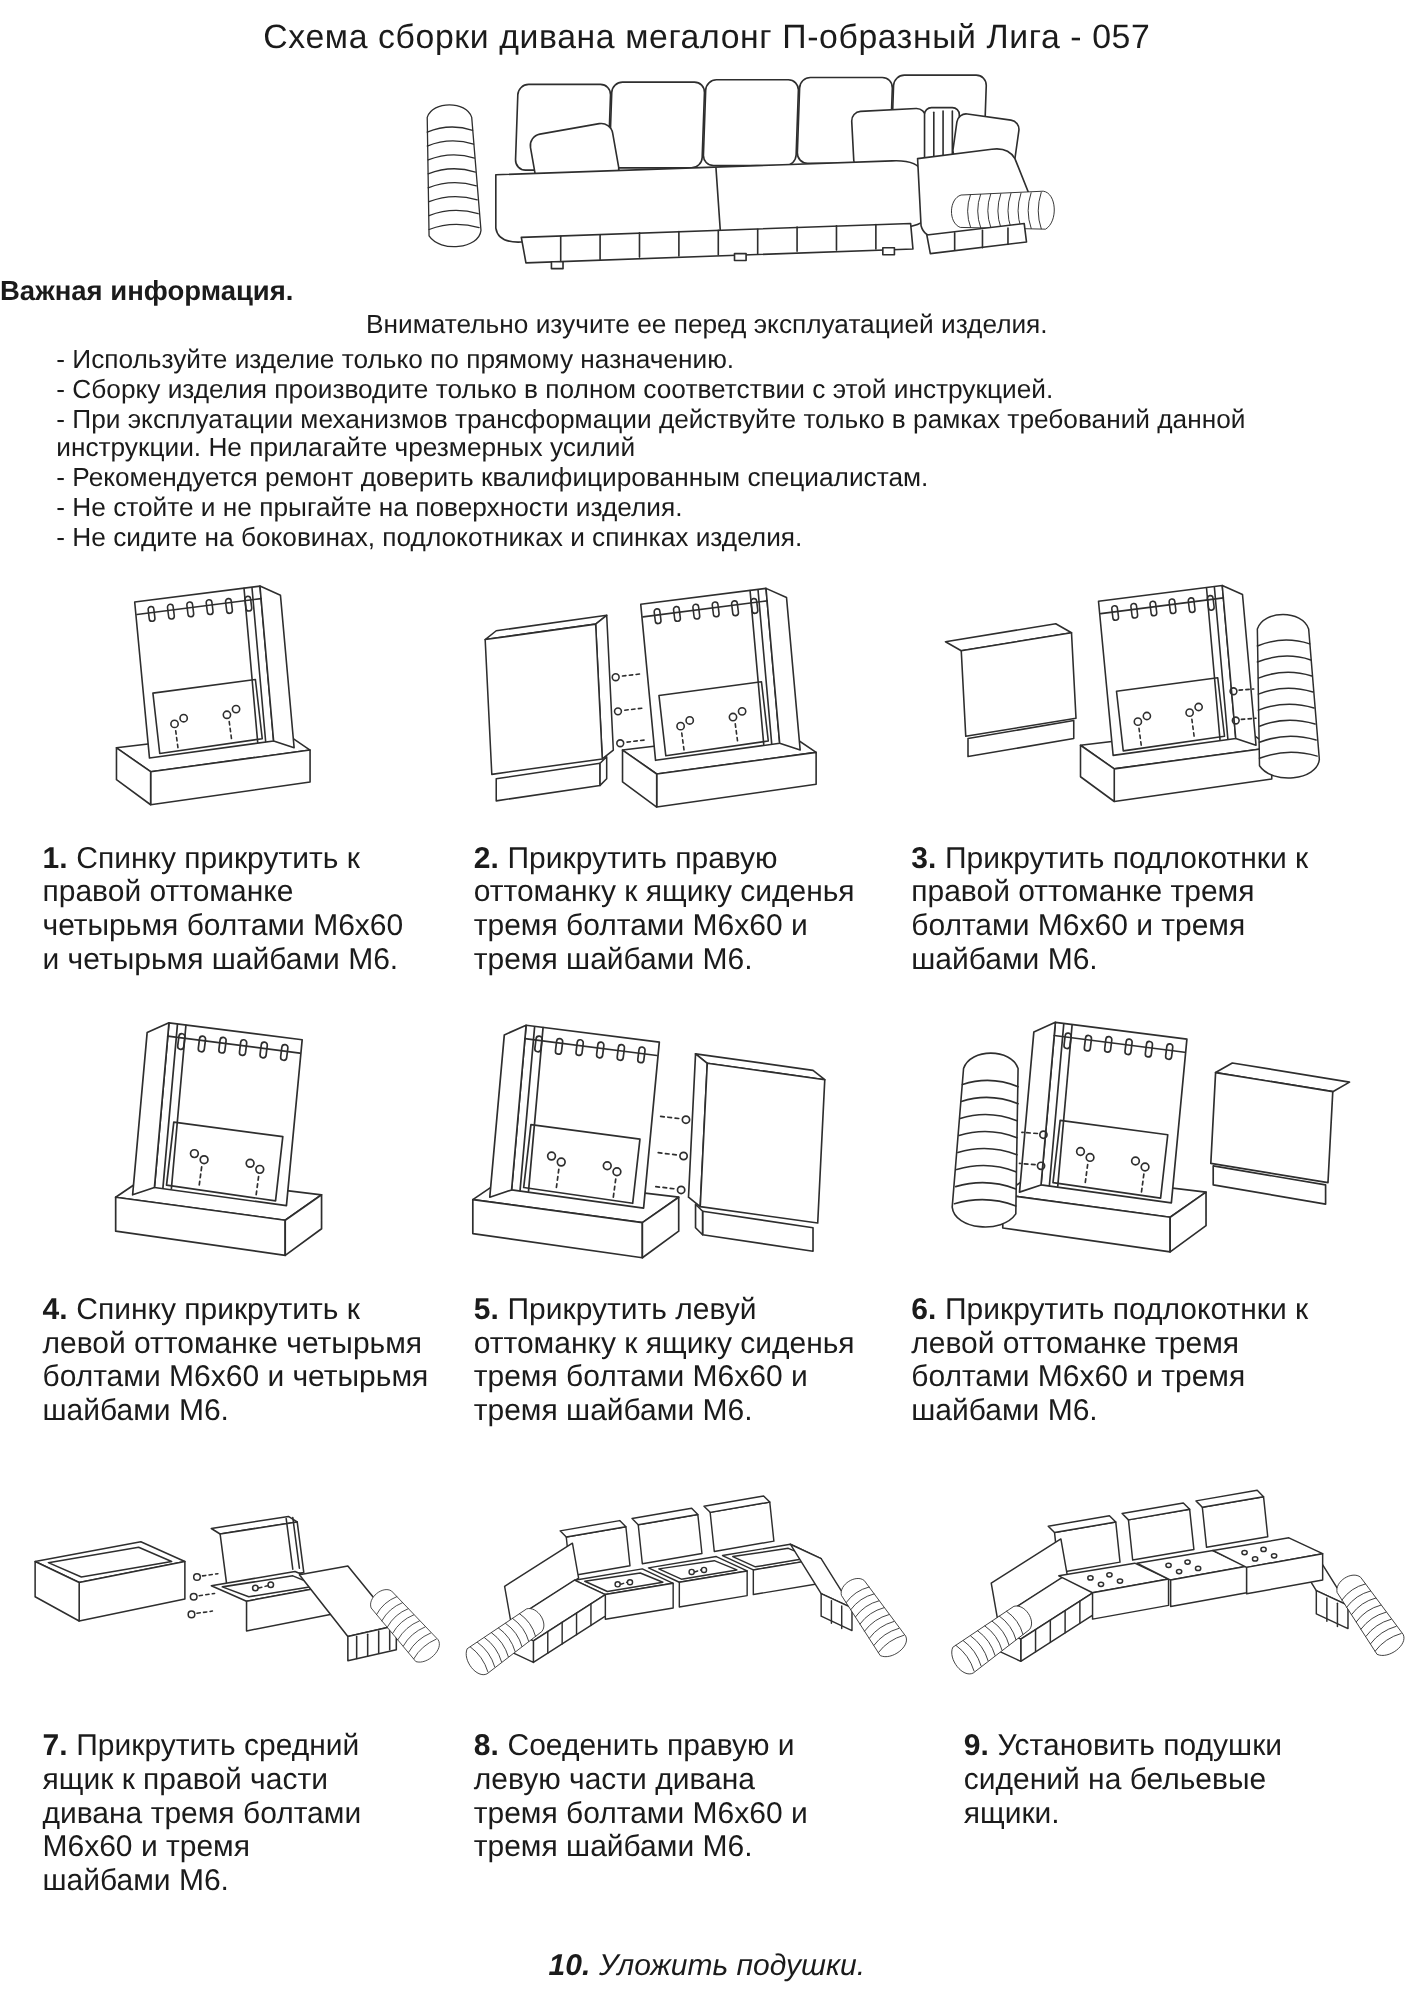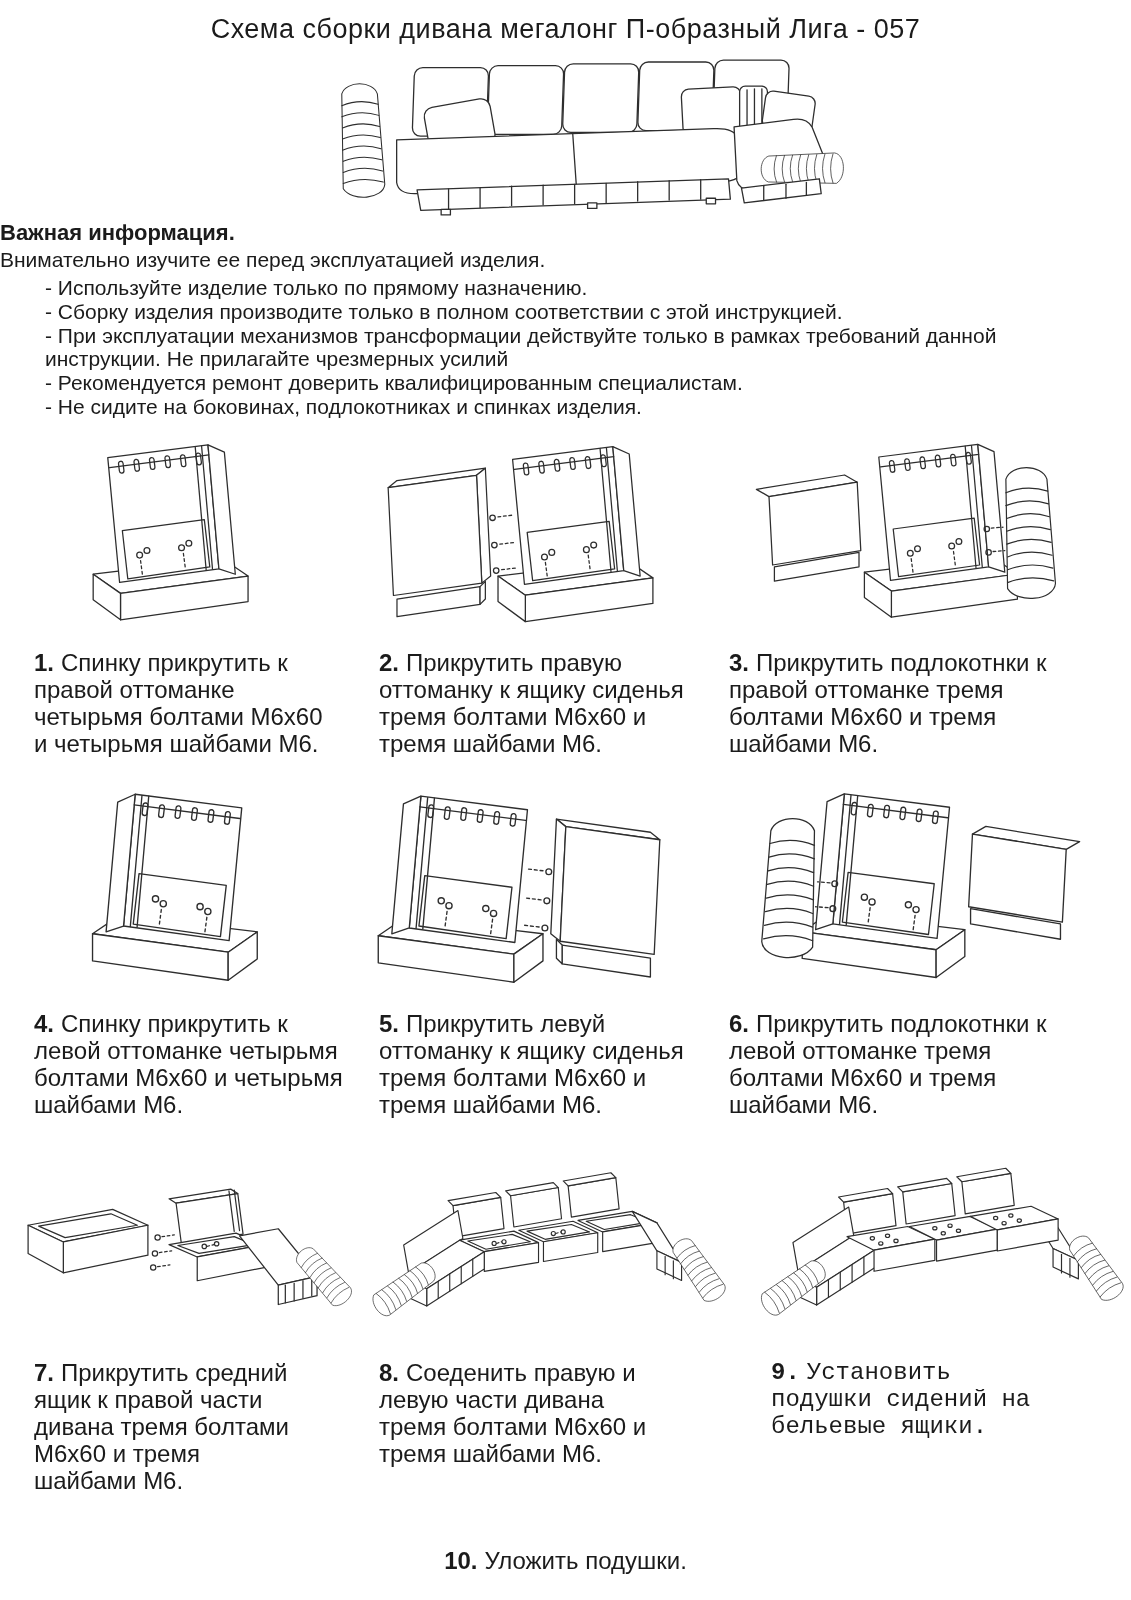--- a/index.html
+++ b/index.html
@@ -9,33 +9,33 @@
     font-family:"Liberation Sans", sans-serif;
     overflow:hidden;
   }
   .doc-title{
     text-align:center;font-size:27px;font-weight:400;
     margin:14px 0 0 0;letter-spacing:.5px;
   }
   .hero-wrap{display:flex;justify-content:center;margin-top:4px;height:165px;}
   .info{margin-top:6px;}
   .info-heading{text-align:left;font-weight:700;font-size:22px;margin:0;}
-  .info-sub{font-size:21px;margin:2px 0 4px 0;}
+  .info-sub{text-align:center;font-size:21px;margin:2px 0 4px 0;}
   .info-list{font-size:21px;line-height:23px;margin:0 24px 0 45px;}
   .info-list div{margin-top:1px;}
   .grid{display:grid;grid-template-columns:345px 350px 436px;}
   .cell{display:flex;flex-direction:column;}
   .illus{display:flex;align-items:flex-end;justify-content:center;}
   .row1 .illus{height:210px;}
   .row2 .illus{height:226px;margin-top:6px;}
   .row3 .illus{height:192px;margin-top:28px;}
   .caption{font-size:24px;line-height:27px;margin:21px 0 0 34px;}
   .caption .num{font-weight:700;margin-right:7px;}
-  .caption.indent{margin-left:76px;font-family:Liberation Mono, monospace;}
-  .step10{text-align:center;font-size:24px;margin-top:53px;}
+  .caption.indent{margin-left:76px;}
+  .step10{text-align:center;font-size:24px;margin-top:41px;font-style:italic;}
   .step10 .num{font-weight:700;margin-right:7px;}
   
   svg.draw{overflow:visible;}
   .draw *{stroke:#2e2e2e;stroke-width:1.4;fill:none;stroke-linejoin:round;stroke-linecap:round;}
   .draw .f{fill:#fff;}
   .draw .d{stroke-dasharray:3 3;}
 </style>
 </head>
 <body>
 
@@ -136,20 +136,21 @@
   </div>
 
   <div class="info">
     <p class="info-heading">Важная информация.</p>
     <p class="info-sub">Внимательно изучите ее перед эксплуатацией изделия.</p>
     <div class="info-list">
       <div>- Используйте изделие только по прямому назначению.</div>
       <div>- Сборку изделия производите только в полном соответствии с этой инструкцией.</div>
       <div>- При эксплуатации механизмов трансформации действуйте только в рамках требований данной инструкции. Не прилагайте чрезмерных усилий</div>
       <div>- Рекомендуется ремонт доверить квалифицированным специалистам.</div>
+      <div>- Не стойте и не прыгайте на поверхности изделия.</div>
       <div>- Не сидите на боковинах, подлокотниках и спинках изделия.</div>
     </div>
   </div>
 
   <div class="grid row1">
     <div class="cell">
       <div class="illus">
         <svg class="draw" viewBox="0 0 260 225" height="205">
             <use href="#u-backrest" transform="translate(15,2)"></use>
           </svg>

